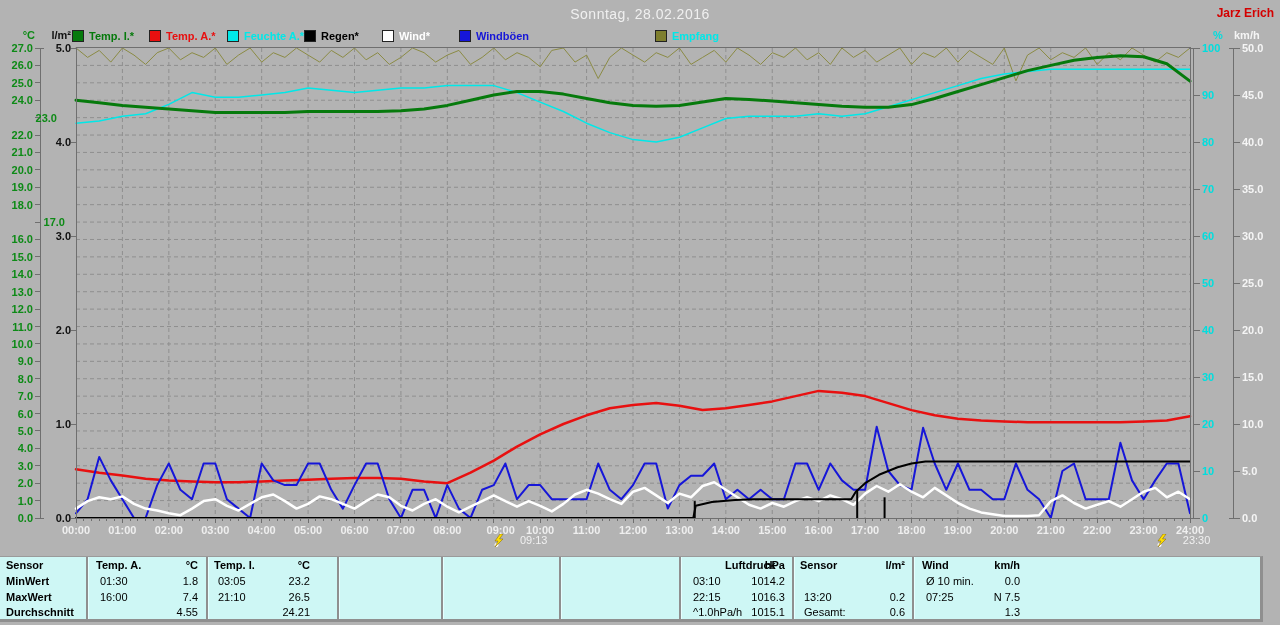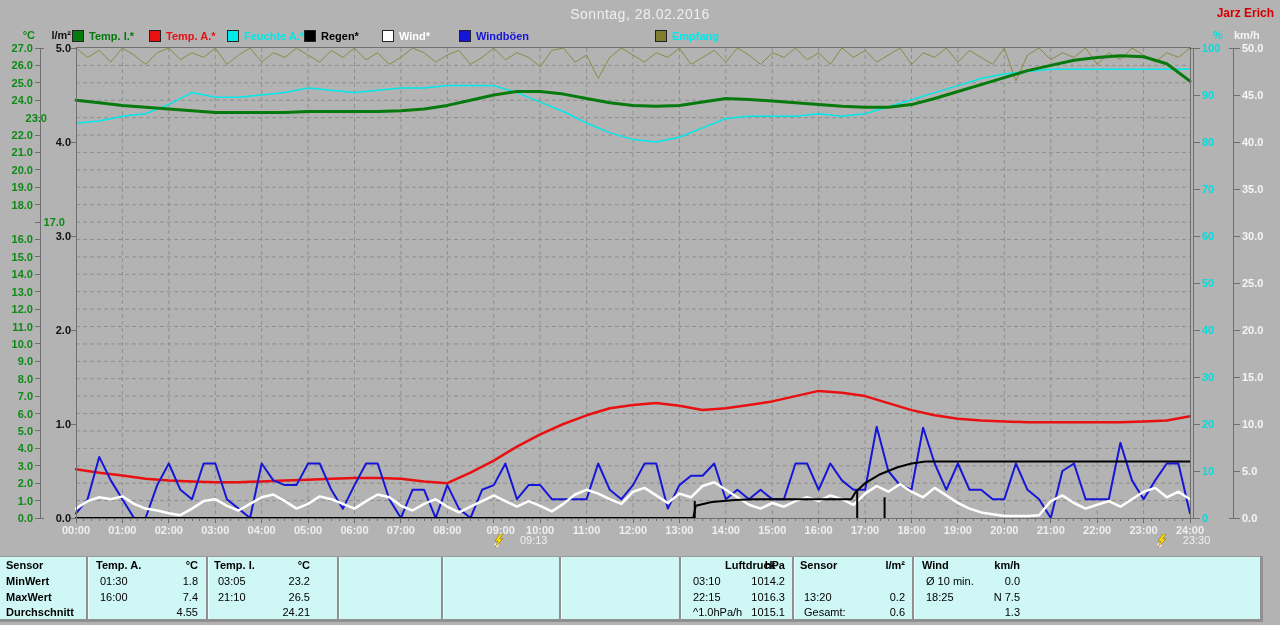--- a/index.html
+++ b/index.html
@@ -342,21 +342,21 @@
         <line x1="1174.5277777777778" y1="518" x2="1174.5277777777778" y2="521"></line>
         <line x1="1182.2638888888887" y1="518" x2="1182.2638888888887" y2="521"></line>
         <line x1="1190" y1="518" x2="1190" y2="523"></line>
       </g>
     </svg>
   <div id="labels">
       <div class="axlab" style="top: 42px; color: rgb(13, 138, 22); left: 0px; width: 33px; text-align: right;">27.0</div>
       <div class="axlab" style="top: 59.4074px; color: rgb(13, 138, 22); left: 0px; width: 33px; text-align: right;">26.0</div>
       <div class="axlab" style="top: 76.8148px; color: rgb(13, 138, 22); left: 0px; width: 33px; text-align: right;">25.0</div>
       <div class="axlab" style="top: 94.2222px; color: rgb(13, 138, 22); left: 0px; width: 33px; text-align: right;">24.0</div>
-      <div class="axlab" style="top: 111.63px; color: rgb(13, 138, 22); left: 6px; width: 33px; text-align: right; padding-left: 8px;">23.0</div>
+      <div class="axlab" style="top: 111.63px; color: rgb(13, 138, 22); left: 16px; width: 33px; text-align: right; padding-left: 8px;">23.0</div>
       <div class="axlab" style="top: 129.037px; color: rgb(13, 138, 22); left: 0px; width: 33px; text-align: right;">22.0</div>
       <div class="axlab" style="top: 146.444px; color: rgb(13, 138, 22); left: 0px; width: 33px; text-align: right;">21.0</div>
       <div class="axlab" style="top: 163.852px; color: rgb(13, 138, 22); left: 0px; width: 33px; text-align: right;">20.0</div>
       <div class="axlab" style="top: 181.259px; color: rgb(13, 138, 22); left: 0px; width: 33px; text-align: right;">19.0</div>
       <div class="axlab" style="top: 198.667px; color: rgb(13, 138, 22); left: 0px; width: 33px; text-align: right;">18.0</div>
       <div class="axlab" style="top: 216.074px; color: rgb(13, 138, 22); left: 0px; width: 33px; text-align: right; padding-left: 32px;">17.0</div>
       <div class="axlab" style="top: 233.481px; color: rgb(13, 138, 22); left: 0px; width: 33px; text-align: right;">16.0</div>
       <div class="axlab" style="top: 250.889px; color: rgb(13, 138, 22); left: 0px; width: 33px; text-align: right;">15.0</div>
       <div class="axlab" style="top: 268.296px; color: rgb(13, 138, 22); left: 0px; width: 33px; text-align: right;">14.0</div>
       <div class="axlab" style="top: 285.704px; color: rgb(13, 138, 22); left: 0px; width: 33px; text-align: right;">13.0</div>
@@ -482,17 +482,17 @@
       <div class="trow b" style="top: 2px; left: 800px; width: 105px;">Sensor</div>
       <div class="trow b" style="top: 2px; left: 800px; width: 105px; text-align: right;">l/m²</div>
       <div class="trow" style="top: 34px; left: 804px; width: 101px;">13:20</div>
       <div class="trow" style="top: 34px; left: 800px; width: 105px; text-align: right;">0.2</div>
       <div class="trow" style="top: 49px; left: 804px; width: 101px;">Gesamt:</div>
       <div class="trow" style="top: 49px; left: 800px; width: 105px; text-align: right;">0.6</div>
       <div class="trow b" style="top: 2px; left: 922px; width: 98px;">Wind</div>
       <div class="trow b" style="top: 2px; left: 922px; width: 98px; text-align: right;">km/h</div>
       <div class="trow" style="top: 18px; left: 926px; width: 94px;">Ø 10 min.</div>
       <div class="trow" style="top: 18px; left: 922px; width: 98px; text-align: right;">0.0</div>
-      <div class="trow" style="top: 34px; left: 926px; width: 94px;">18:25</div>
+      <div class="trow" style="top: 34px; left: 926px; width: 94px;">07:25</div>
       <div class="trow" style="top: 34px; left: 922px; width: 98px; text-align: right;">N 7.5</div>
       <div class="trow" style="top: 49px; left: 922px; width: 98px; text-align: right;">1.3</div>
     </div>
 </div>
 
 </body></html>

